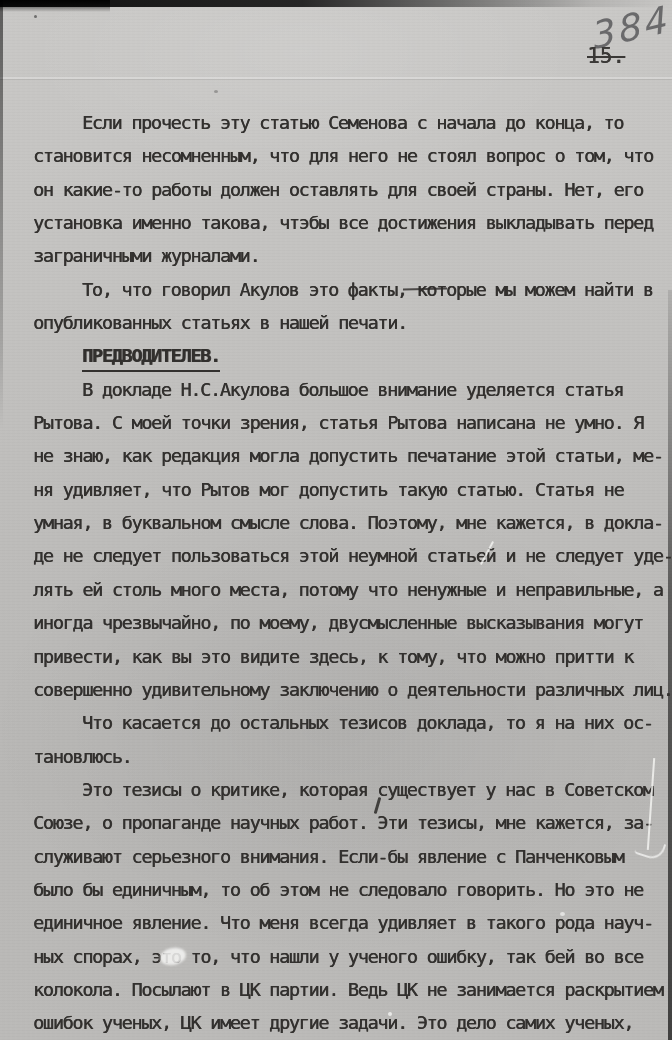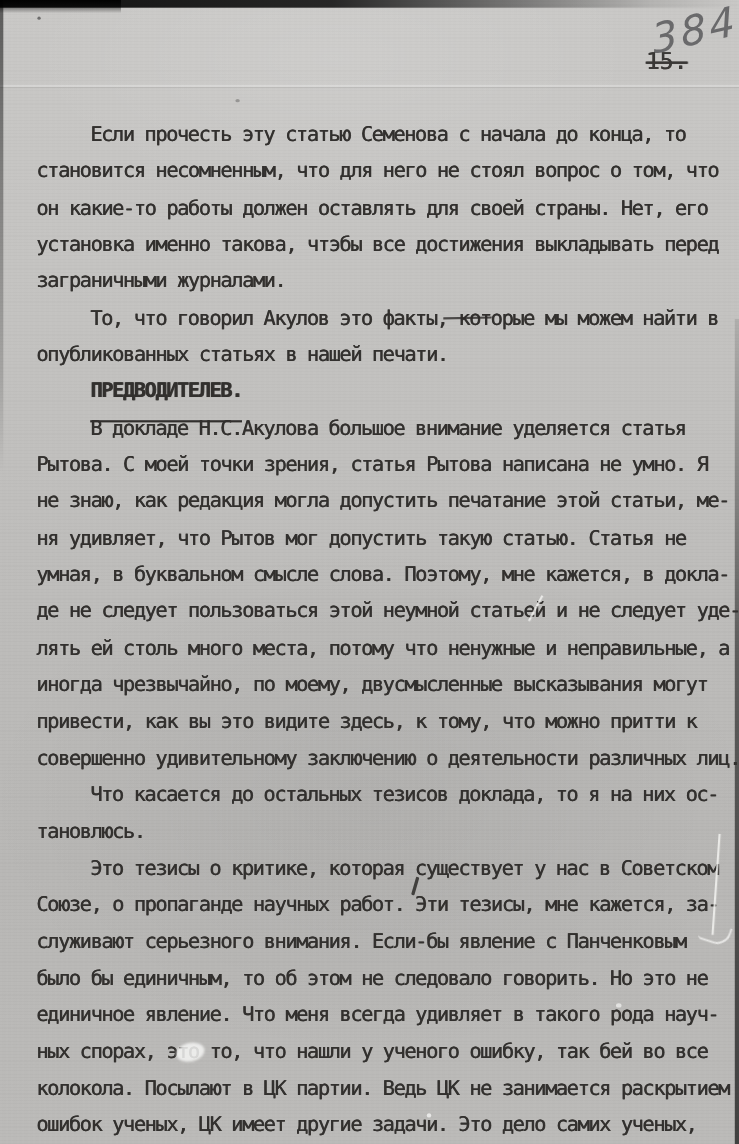--- a/index.html
+++ b/index.html
@@ -67,21 +67,21 @@
   .line{
     height:33.35px;line-height:33.35px;
     font-size:18.5px;letter-spacing:-1.3px;white-space:pre;
     color:#32302e;
     text-shadow:0.45px 0 0 rgba(50,48,46,0.85), 0 0 0.5px rgba(50,48,46,0.4);
   }
   .indent{padding-left:49px;}
   .heading-line .heading-underline{
     font-weight:bold;
     border-bottom:2px solid #32302e;
-    padding-bottom:16px;
+    padding-bottom:4px;
     text-shadow:0.7px 0 0 rgba(50,48,46,0.9);
   }
   
   .strike-koto{
     position:absolute;left:403px;top:288px;width:44px;height:2px;
     background:rgba(45,43,41,0.8);transform:rotate(-1deg);
   }
   .slash-eti{
     position:absolute;left:376px;top:797px;width:3px;height:17px;
     background:rgba(45,43,41,0.85);transform:rotate(16deg);border-radius:1px;

